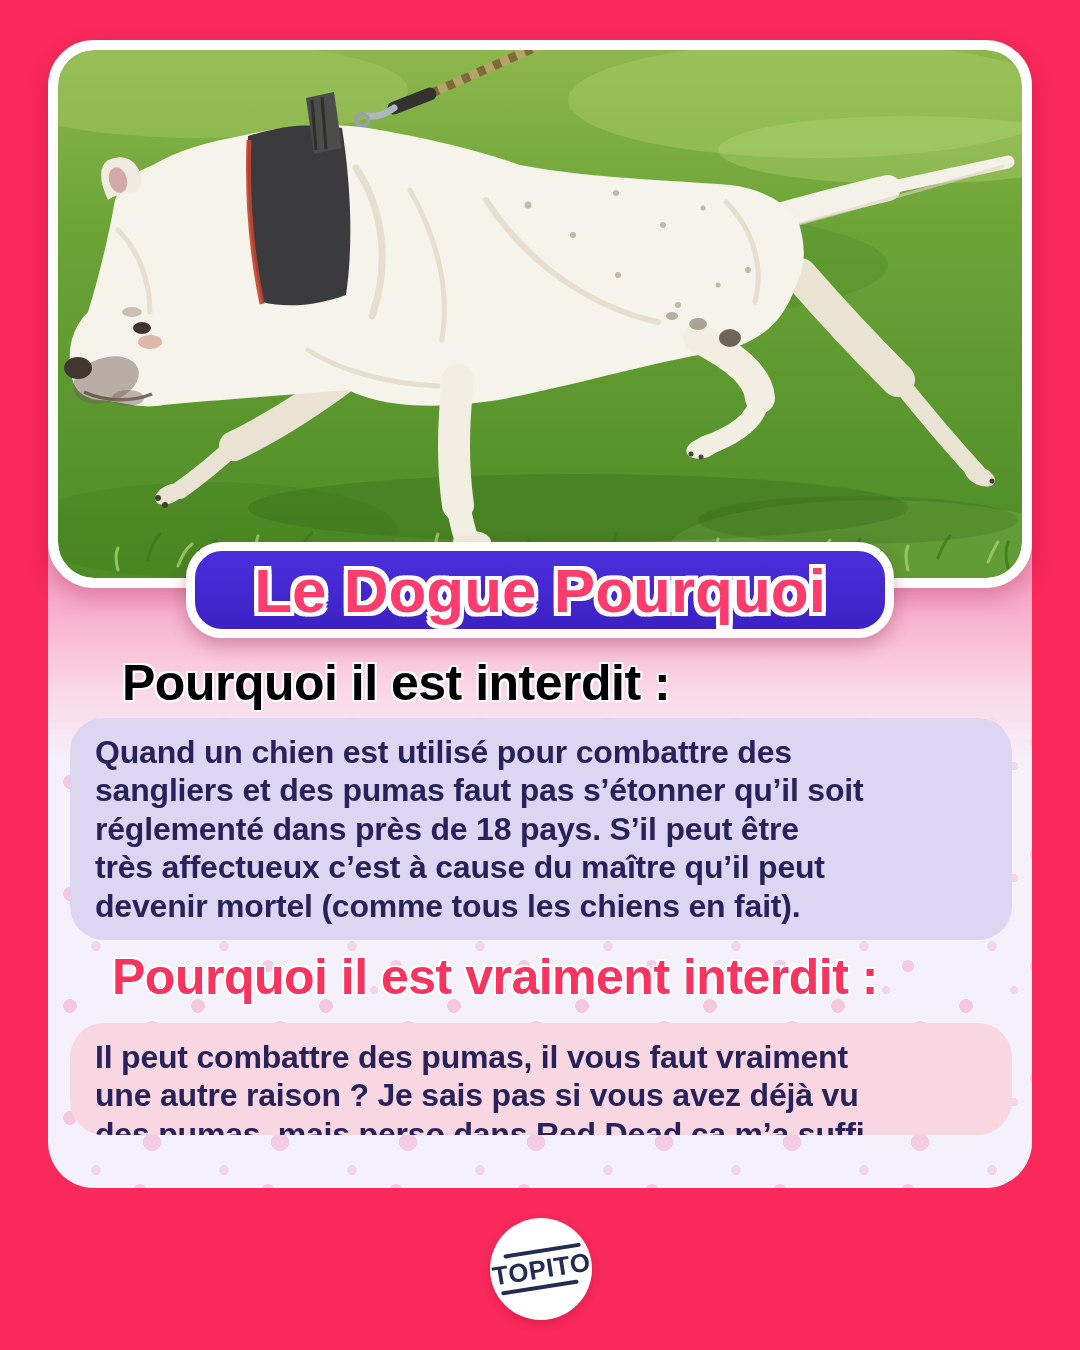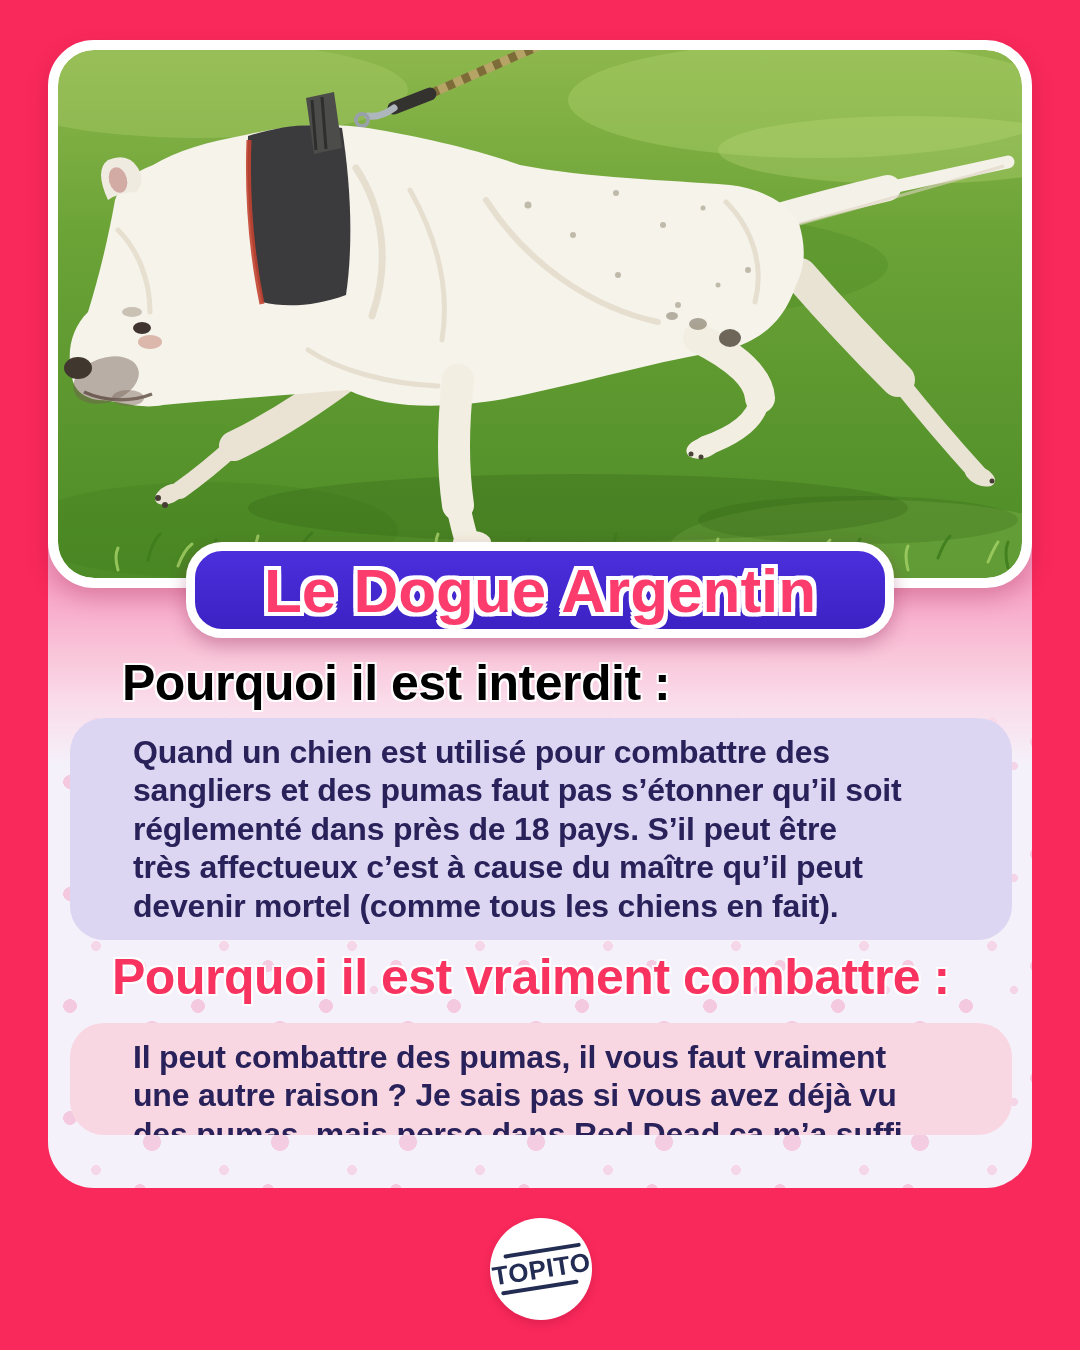--- a/index.html
+++ b/index.html
@@ -56,21 +56,21 @@
   .h-pink{left:112px;top:948px;color:#F8335F;}
 
   .text-box{
     position:absolute;left:70px;width:942px;box-sizing:border-box;border-radius:34px;
     padding:15px 25px;z-index:2;overflow:hidden;
   }
   .box-1{top:718px;height:222px;background:#DCD6F2;}
   .box-2{top:1023px;height:112px;background:#F8D7E3;}
   .box-text{
     font-size:32px;line-height:38.4px;font-weight:700;color:#29225A;
-    white-space:pre-line;letter-spacing:-.2px;margin-left:38px;
+    white-space:pre-line;letter-spacing:-.2px;
   }
 
   
   .logo{
     position:absolute;left:490px;top:1218px;width:102px;height:102px;border-radius:50%;
     background:#ffffff;display:flex;align-items:center;justify-content:center;z-index:2;
     box-shadow:0 4px 10px rgba(120,0,40,.2);
   }
   .logo-inner{transform:rotate(-9deg);display:flex;flex-direction:column;align-items:center;}
   .logo-line{width:78px;height:4px;background:#232C52;border-radius:2px;}
@@ -230,34 +230,34 @@
           <path d="M 660 515 q -4 -16 0 -26"></path>
             <path d="M 760 510 q 6 -14 12 -20"></path>
             <path d="M 850 520 q -4 -16 0 -24"></path>
           <path d="M 930 512 q 6 -14 10 -20"></path>
         </g>
       </g>
     </svg>
   </div>
 
   <div class="banner">
-    <div class="banner-text">Le Dogue Argentin</div>
+    <div class="banner-text">Le Dogue Pourquoi</div>
   </div>
 
   <div class="h-blue">Pourquoi il est interdit :</div>
 
   <div class="text-box box-1">
     <div class="box-text">Quand un chien est utilisé pour combattre des
 sangliers et des pumas faut pas s’étonner qu’il soit
 réglementé dans près de 18 pays. S’il peut être
 très affectueux c’est à cause du maître qu’il peut
 devenir mortel (comme tous les chiens en fait).</div>
   </div>
 
-  <div class="h-pink">Pourquoi il est vraiment combattre :</div>
+  <div class="h-pink">Pourquoi il est vraiment interdit :</div>
 
   <div class="text-box box-2">
     <div class="box-text">Il peut combattre des pumas, il vous faut vraiment
 une autre raison ? Je sais pas si vous avez déjà vu
 des pumas, mais perso dans Red Dead ça m’a suffi.</div>
   </div>
 
   <div class="logo">
     <div class="logo-inner">
       <div class="logo-line top"></div>

